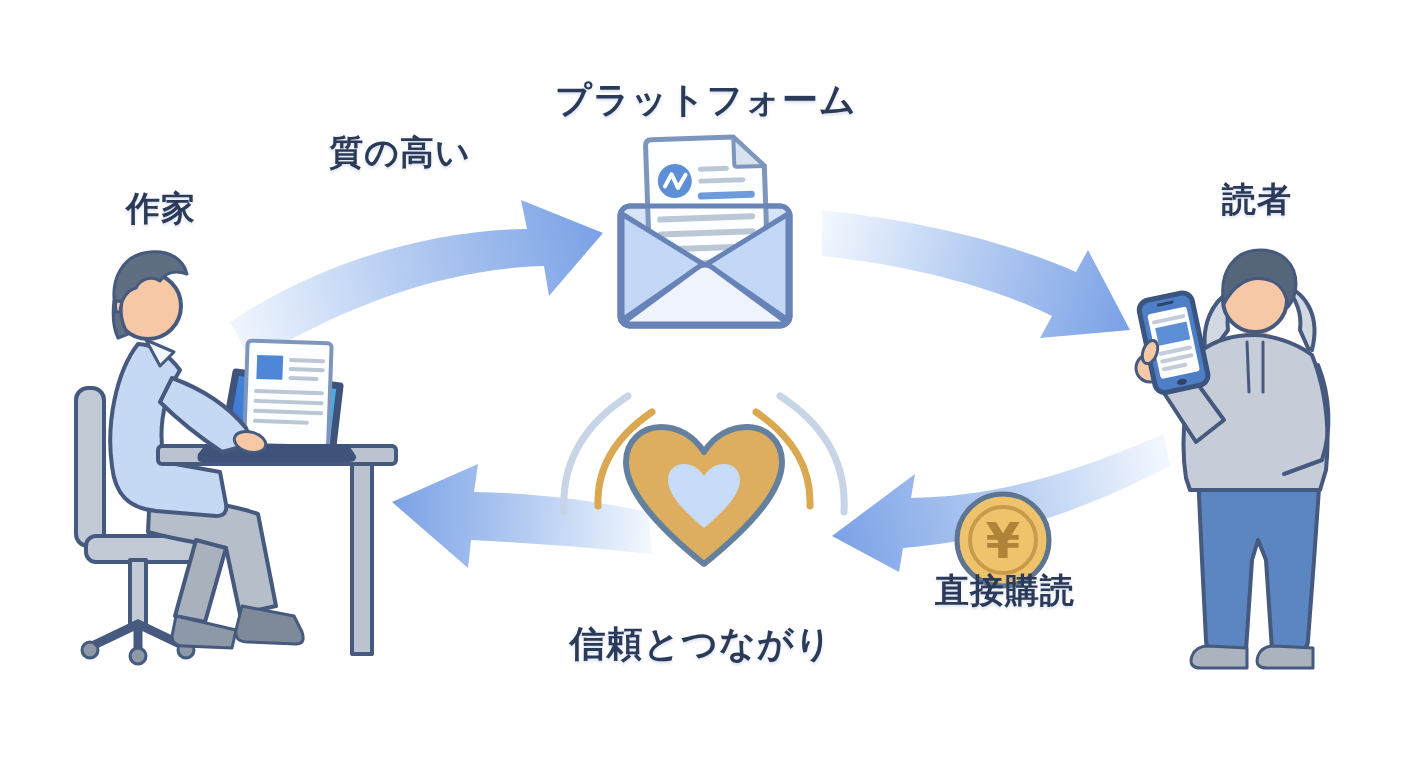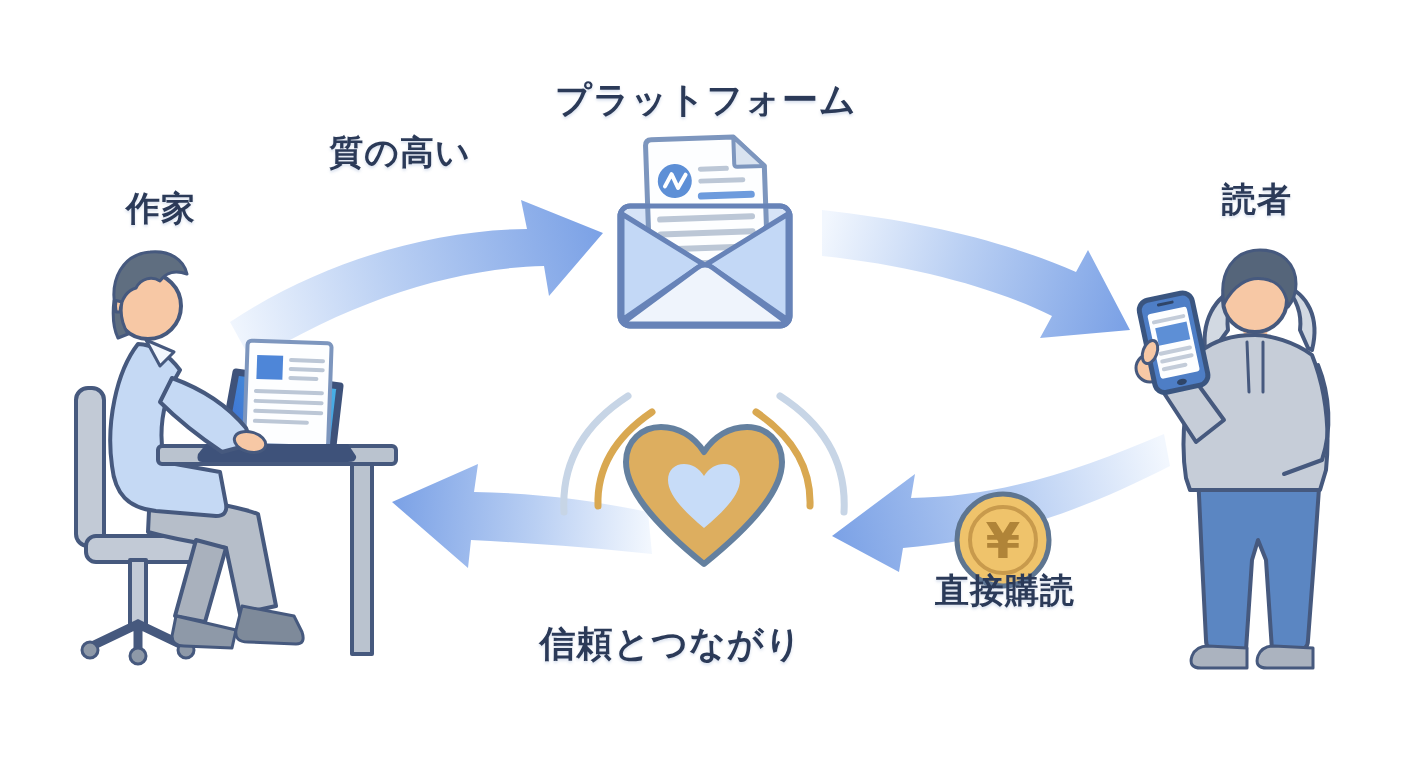--- a/index.html
+++ b/index.html
@@ -167,17 +167,17 @@
   <div class="label fs34" style="left:126px;top:186px;">作家</div>
 
   <div class="label fs34 centered twoline" style="left:400px;top:130px;">
     <div>質の高い</div>
   </div>
 
   <div class="label fs36 centered" style="left:706px;top:76px;">プラットフォーム</div>
 
   <div class="label fs34" style="left:1222px;top:177px;">読者</div>
 
-  <div class="label fs36 centered" style="left:671px;top:620px;">信頼とつながり</div>
+  <div class="label fs36 centered" style="left:701px;top:620px;">信頼とつながり</div>
 
   <div class="label fs34 centered" style="left:1005px;top:568px;">直接購読</div>
 
 </div>
 
 </body></html>

